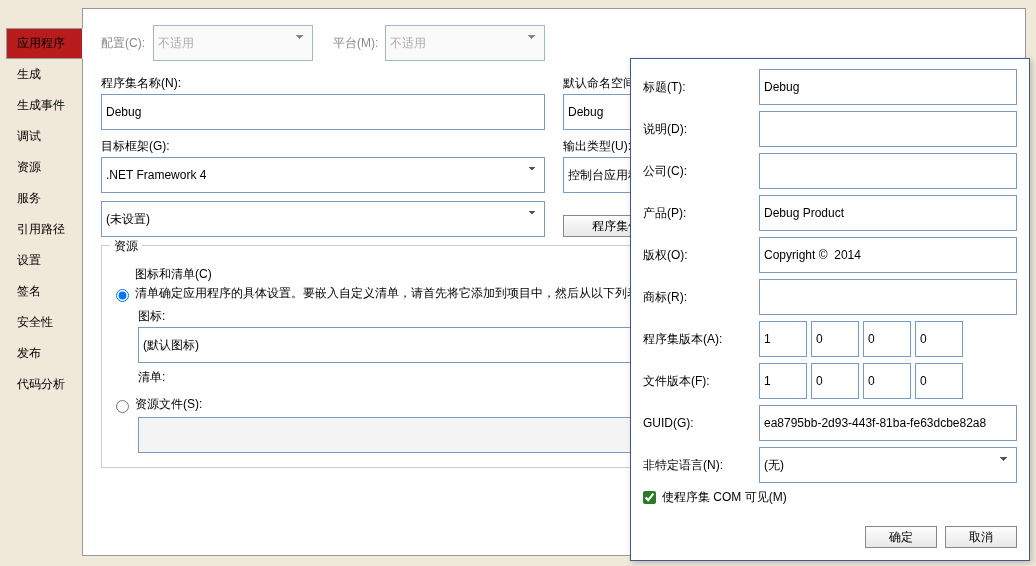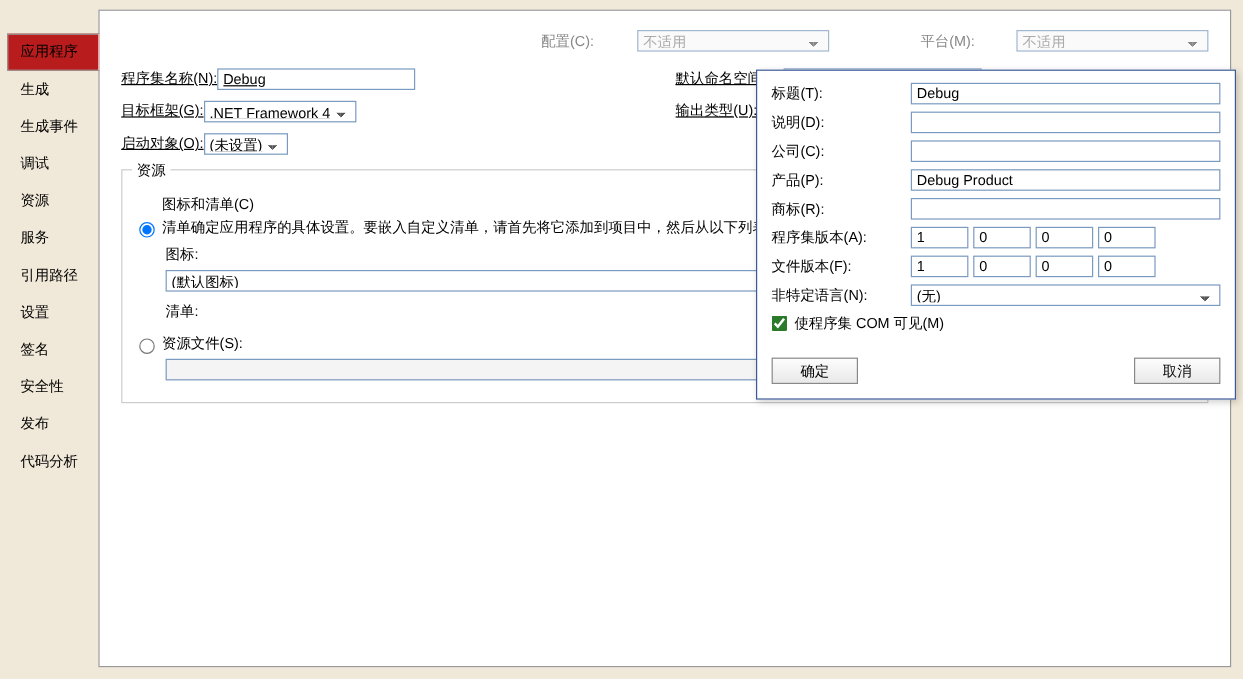--- a/index.html
+++ b/index.html
@@ -2,27 +2,27 @@
 <html><head>
 <meta charset="utf-8">
 <style>
 * { box-sizing: border-box; margin: 0; padding: 0; font-family: "Microsoft YaHei", "Segoe UI", Tahoma, sans-serif; font-size: 12px; }
 body { background: #f0e8d8; width: 1036px; height: 566px; overflow: hidden; }
 .page { display: flex; height: 100%; padding: 8px 10px 10px 6px; }
 .tabs { width: 76px; display: flex; flex-direction: column; padding-top: 20px; }
 .tab { padding: 6px 10px; color: #000; cursor: pointer; border: 1px solid transparent; border-right: none; text-align: left; }
 .tab.active { background: #b91c1c; border: 1px solid #999; border-right: 1px solid #fff; margin-right: -1px; z-index: 2; position: relative; }
 .main { flex: 1; background: #fff; border: 1px solid #999; padding: 16px 18px; position: relative; }
-.row { display: flex; align-items: center; margin-bottom: 10px; gap: 28px; justify-content: flex-end; }
+.row { display: flex; align-items: center; margin-bottom: 10px; gap: 0; }
 .label-gray { color: #888; width: 52px; }
-.select, .input { border: 1px solid #7a9ac0; background: #fff; height: 18px; padding: 2px 4px; font-size: 12px; }
+.select, .input { border: 1px solid #7a9ac0; background: #fff; height: 36px; padding: 2px 4px; font-size: 12px; }
 .select { appearance: none; background-image: linear-gradient(45deg, transparent 50%, #555 50%), linear-gradient(135deg, #555 50%, transparent 50%); background-position: calc(100% - 12px) 9px, calc(100% - 8px) 9px; background-size: 4px 4px, 4px 4px; background-repeat: no-repeat; padding-right: 20px; }
 .select.disabled { color: #888; background-color: #f8f8f8; }
 .col2 { display: flex; gap: 18px; }
-.col { flex: 1; display: flex; flex-direction: row; text-decoration: underline; }
+.col { flex: 1; display: flex; flex-direction: column; }
 .field-label { margin-bottom: 2px; color: #000; }
 .group { border: 1px solid #ccc; padding: 14px 14px 14px 14px; margin-top: 8px; position: relative; }
 .group-title { position: absolute; top: -8px; left: 8px; background: #fff; padding: 0 4px; }
 .desc { margin: 4px 0 8px 0; color: #000; }
 .radio-row { display: flex; align-items: flex-end; gap: 6px; margin-top: 6px; }
 .indent { margin-left: 22px; }
 .btn { border: 1px solid #888; background: linear-gradient(#fdfdfd,#e8e8e8); height: 22px; padding: 0 12px; cursor: pointer; }
 .btn-small { width: 28px; padding: 0; text-align: center; }
 .info-btn-row { display: flex; justify-content: flex-end; }
 
@@ -33,21 +33,21 @@
 .titlebtn { width: 30px; height: 18px; margin-left: 4px; border: 1px solid #fff; color: #fff; display: flex; align-items: center; justify-content: center; font-size: 11px; cursor: pointer; }
 .titlebtn.close { background: #c14d3a; }
 .titlebtn.help { background: #6a8fd8; }
 .dialog-body { padding: 10px 12px; }
 .drow { display: flex; align-items: center; margin-bottom: 6px; gap: 22px; }
 .drow .dlabel { width: 94px; }
 .drow .dinput { flex: 1; }
 .ver4 { display: flex; gap: 4px; flex: 1; }
 .ver4 input { width: 48px; }
 .chkrow { margin: 6px 0 10px 0; display: flex; align-items: center; gap: 6px; }
-.dialog-buttons { display: flex; justify-content: space-between; gap: 8px; padding: 0 12px 12px 12px; }
+.dialog-buttons { display: flex; justify-content: flex-end; gap: 8px; padding: 0 12px 12px 12px; }
 .dialog-buttons .btn { width: 72px; }
 .icon-preview { width: 28px; height: 22px; border: 1px solid #aaa; background: linear-gradient(135deg,#e8f0ff,#cde); display: inline-block; }
 input[type=radio] { margin-top: 2px; }
 input[type=checkbox] { accent-color: #2a7a2a; }
 </style>
 </head>
 <body>
 
 <div class="page">
   <div class="tabs">
@@ -91,21 +91,20 @@
         <select class="select"><option>.NET Framework 4</option></select>
       </div>
       <div class="col">
         <span class="field-label">输出类型(U):</span>
         <select class="select"><option>控制台应用程序</option></select>
       </div>
     </div>
 
     <div class="col2" style="margin-top:8px">
       <div class="col">
-        <span class="field-label">启动对象(O):</span>
         <select class="select"><option>(未设置)</option></select>
       </div>
       <div class="col info-btn-row" style="justify-content:flex-end;align-self:flex-end">
         <button class="btn" style="width:140px">程序集信息(I)...</button>
       </div>
     </div>
 
     <div class="group">
       <span class="group-title">资源</span>
 
@@ -151,20 +150,24 @@
       </div>
     <div class="drow">
         <span class="dlabel">公司(C):</span>
         <input class="input dinput" value="" style="">
       </div>
     <div class="drow">
         <span class="dlabel">产品(P):</span>
         <input class="input dinput" value="Debug Product" style="">
       </div>
     <div class="drow">
+        <span class="dlabel">版权(O):</span>
+        <input class="input dinput" value="Copyright ©  2014" style="">
+      </div>
+    <div class="drow">
         <span class="dlabel">商标(R):</span>
         <input class="input dinput" value="" style="">
       </div>
     <div class="drow">
         <span class="dlabel">程序集版本(A):</span>
       <div class="ver4">
         <input class="input" value="1" style="">
         <input class="input" value="0" style="">
         <input class="input" value="0" style="">
         <input class="input" value="0" style="">
@@ -173,20 +176,24 @@
     <div class="drow">
         <span class="dlabel">文件版本(F):</span>
       <div class="ver4">
         <input class="input" value="1" style="">
         <input class="input" value="0" style="">
         <input class="input" value="0" style="">
         <input class="input" value="0" style="">
       </div>
     </div>
     <div class="drow">
+        <span class="dlabel">GUID(G):</span>
+        <input class="input dinput" value="ea8795bb-2d93-443f-81ba-fe63dcbe82a8" style="">
+      </div>
+    <div class="drow">
         <span class="dlabel">非特定语言(N):</span>
         <select class="select dinput"><option>(无)</option></select>
       </div>
     <div class="chkrow">
       <input type="checkbox" checked="" style="">
       <span>使程序集 COM 可见(M)</span>
     </div>
   </div>
   <div class="dialog-buttons">
     <button class="btn">确定</button>

